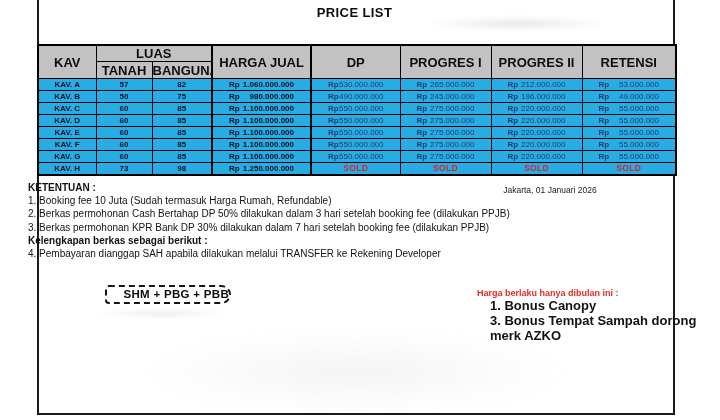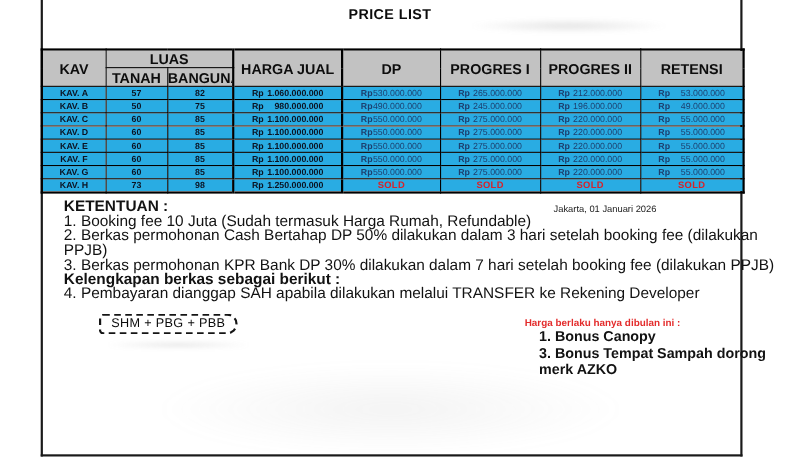--- a/index.html
+++ b/index.html
@@ -38,30 +38,30 @@
   .c-money { padding:0 16px !important; color:var(--moneyNavy,#1D3F6E);margin-left:24px; }
   .c-money .rp  { float:left;  font-weight:bold; }
   .c-money .val { float:right; }
   .c-harga { font-weight:bold; color:var(--inkDark,#0B1221);
              border-left:2px solid #000 !important; border-right:2px solid #000 !important; }
   .c-harga .val { font-weight:bold; }
   .sold { display:block; text-align:center; color:var(--soldRed,#D8232A);
           font-weight:bold; font-size:8.5px; letter-spacing:.3px; }
 
   
-  .ketentuan { position:absolute; left:58px; top:181px; font-size:14px; line-height:13.2px; color:#121212; }
+  .ketentuan { position:absolute; left:28px; top:181px; font-size:10px; line-height:13.2px; color:#121212; }
   .ketentuan .bold { font-weight:bold; }
   .ketentuan .indent { padding-left:9px; }
 
   .dateline { position:absolute; left:440px; top:185px; width:220px; text-align:center;
               font-size:8.5px; color:#1a1a1a; }
 
-  .badge { position:absolute; left:90px; top:285px; width:122px; height:15px; line-height:15px;
+  .badge { position:absolute; left:105px; top:285px; width:122px; height:15px; line-height:15px;
            border:2.5px dashed #151515; border-radius:4px 10px 10px 4px;
-           text-align:center; font-size:11.5px; font-weight:normal; letter-spacing:.3px; color:#0c0c0c; }
+           text-align:right; font-size:11.5px; font-weight:bold; letter-spacing:.3px; color:#0c0c0c; }
 
   .promo { position:absolute; left:477px; top:288px; }
   .promo .head { color:var(--promoRed,#E32B2B); font-weight:bold; font-size:9px; }
   .promo .item { font-size:13px; font-weight:bold; color:#121212; line-height:15px; padding-left:13px; }
 </style>
 </head>
 <body>
 
 <div class="canvas">
 

